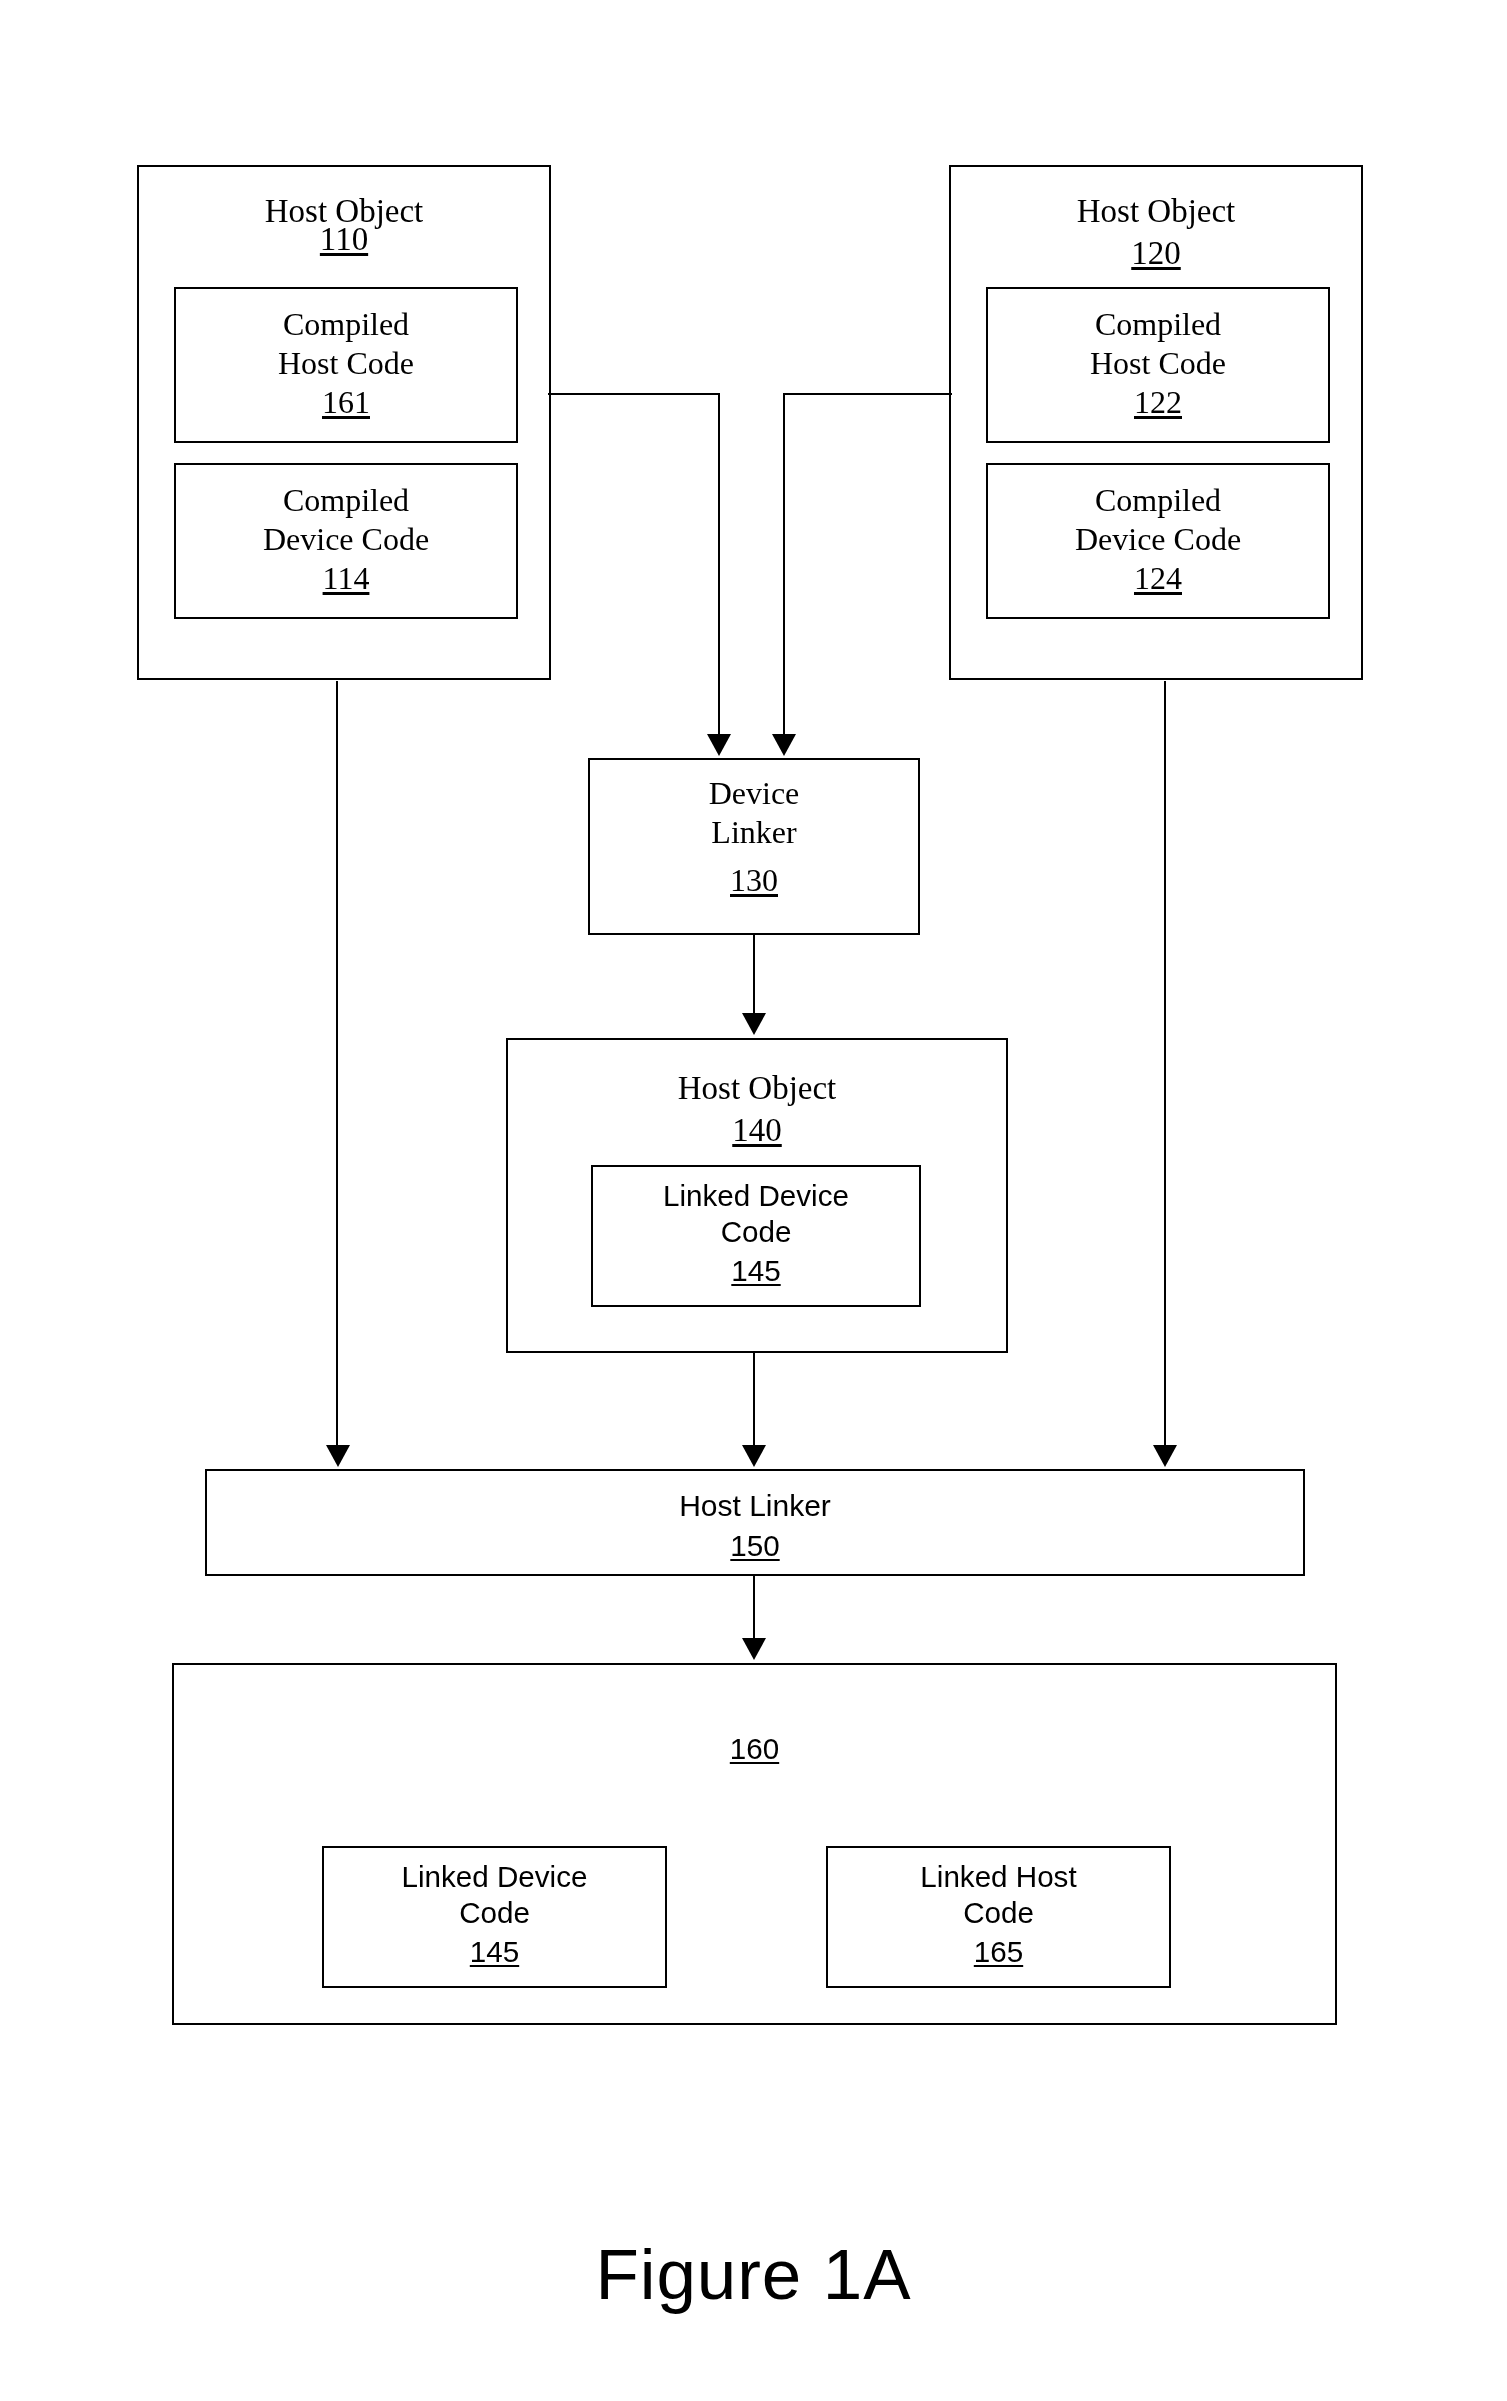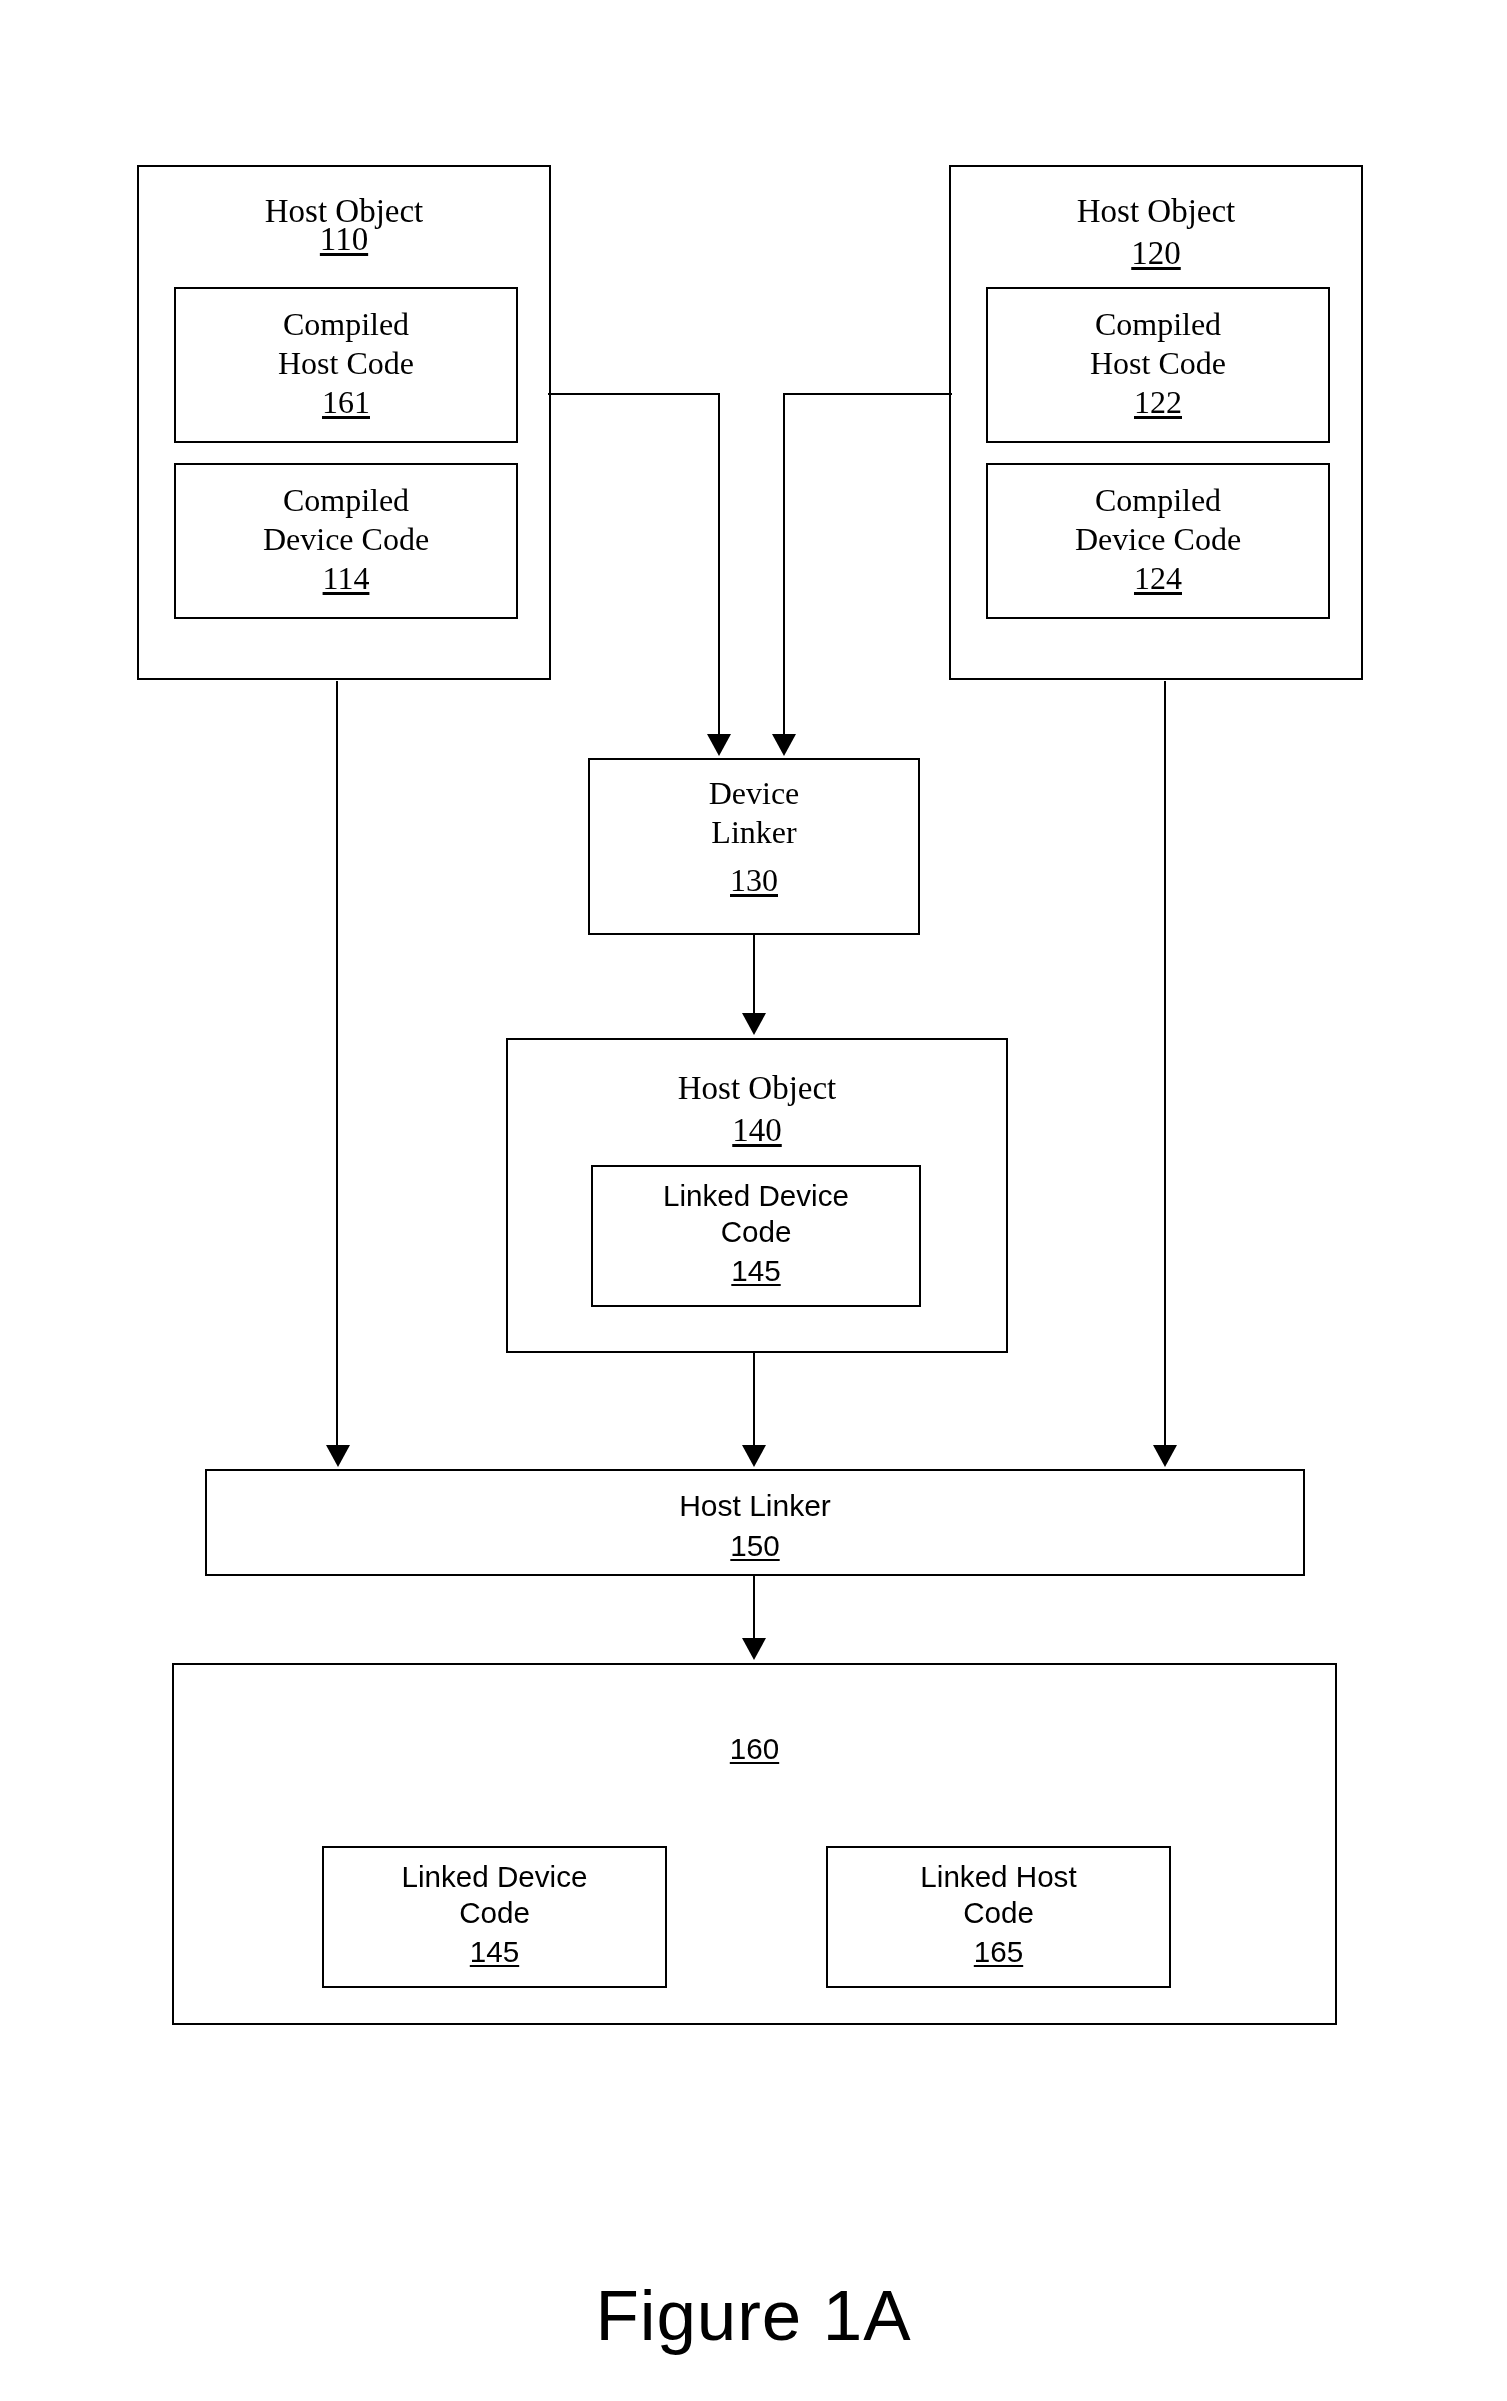--- a/index.html
+++ b/index.html
@@ -67,21 +67,20 @@
 
   
   #caption {
     position: absolute;
     left: 0;
     right: 0;
     text-align: center;
     font-family: "Liberation Sans", "DejaVu Sans", sans-serif;
     font-weight: 400;
     letter-spacing: 0.9px;
-    margin-top: 41px;
   }
 </style>
 </head>
 <body>
 
 <div id="page">
 
   <div class="box" style="left:137px; top:165px; width:414px; height:515px;">
     <div class="lbl serif" style="top:24px; font-size:33px;">Host Object</div>
     <div class="lbl serif num" style="top:52px; font-size:33px;">110</div>

